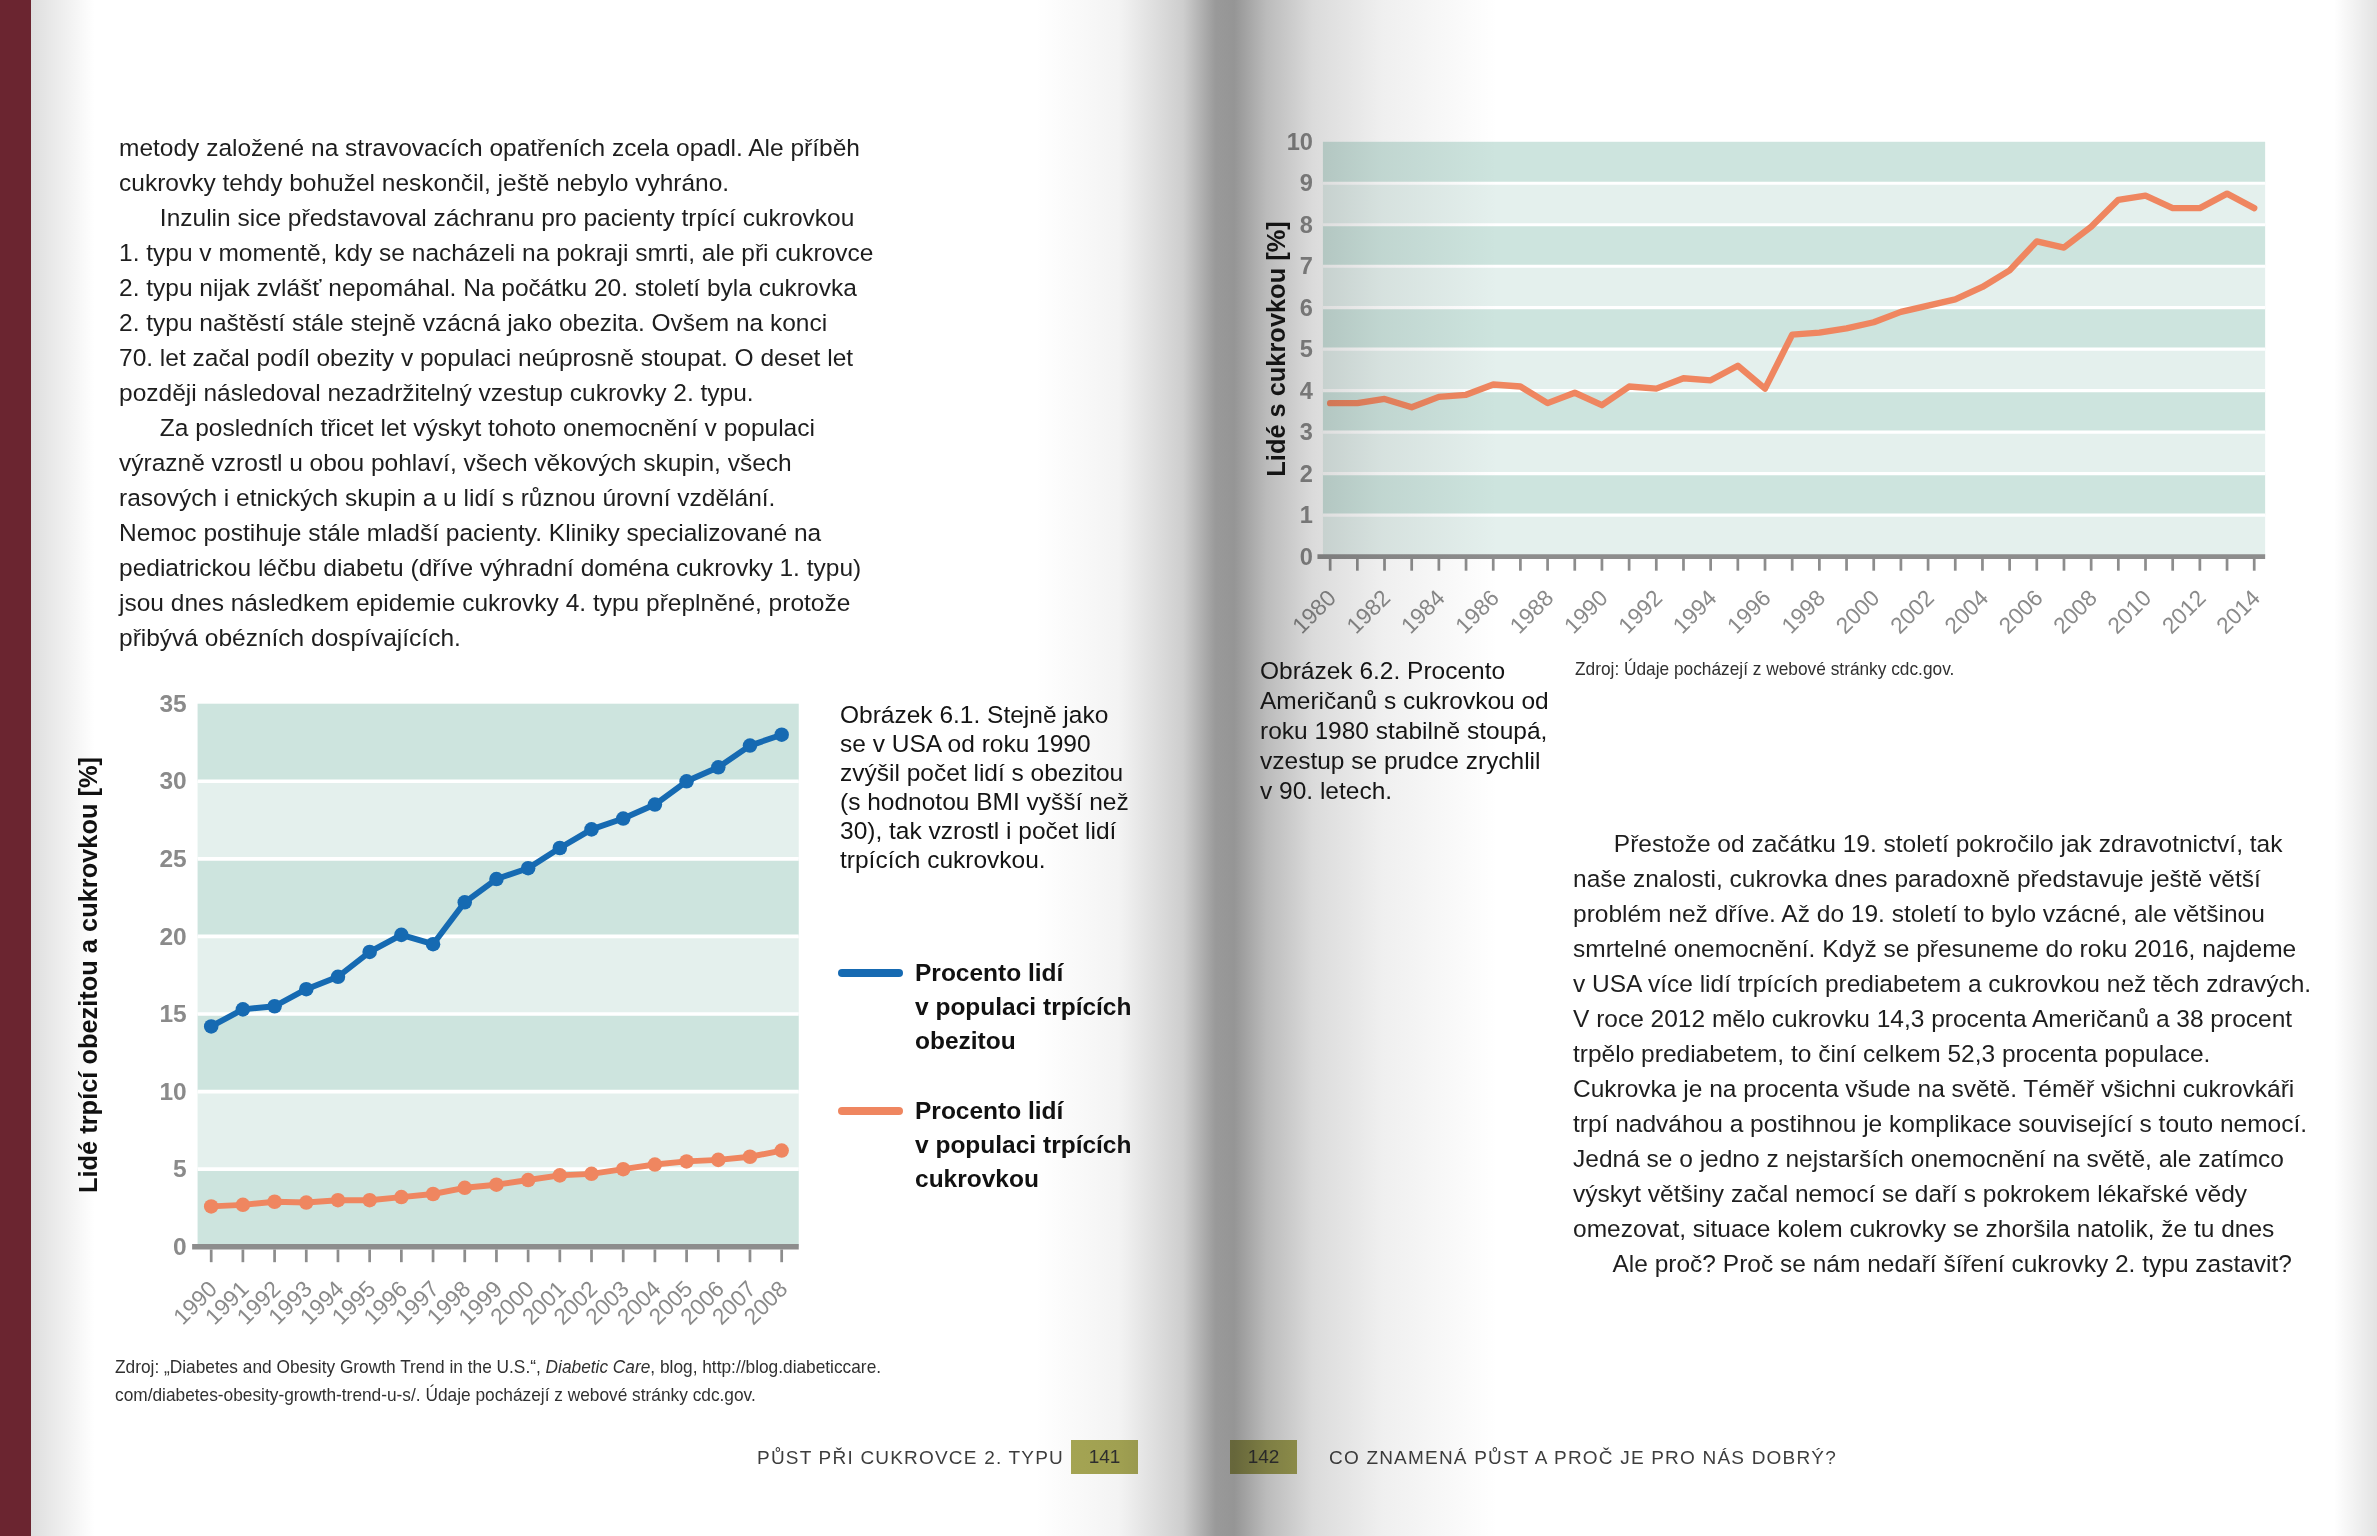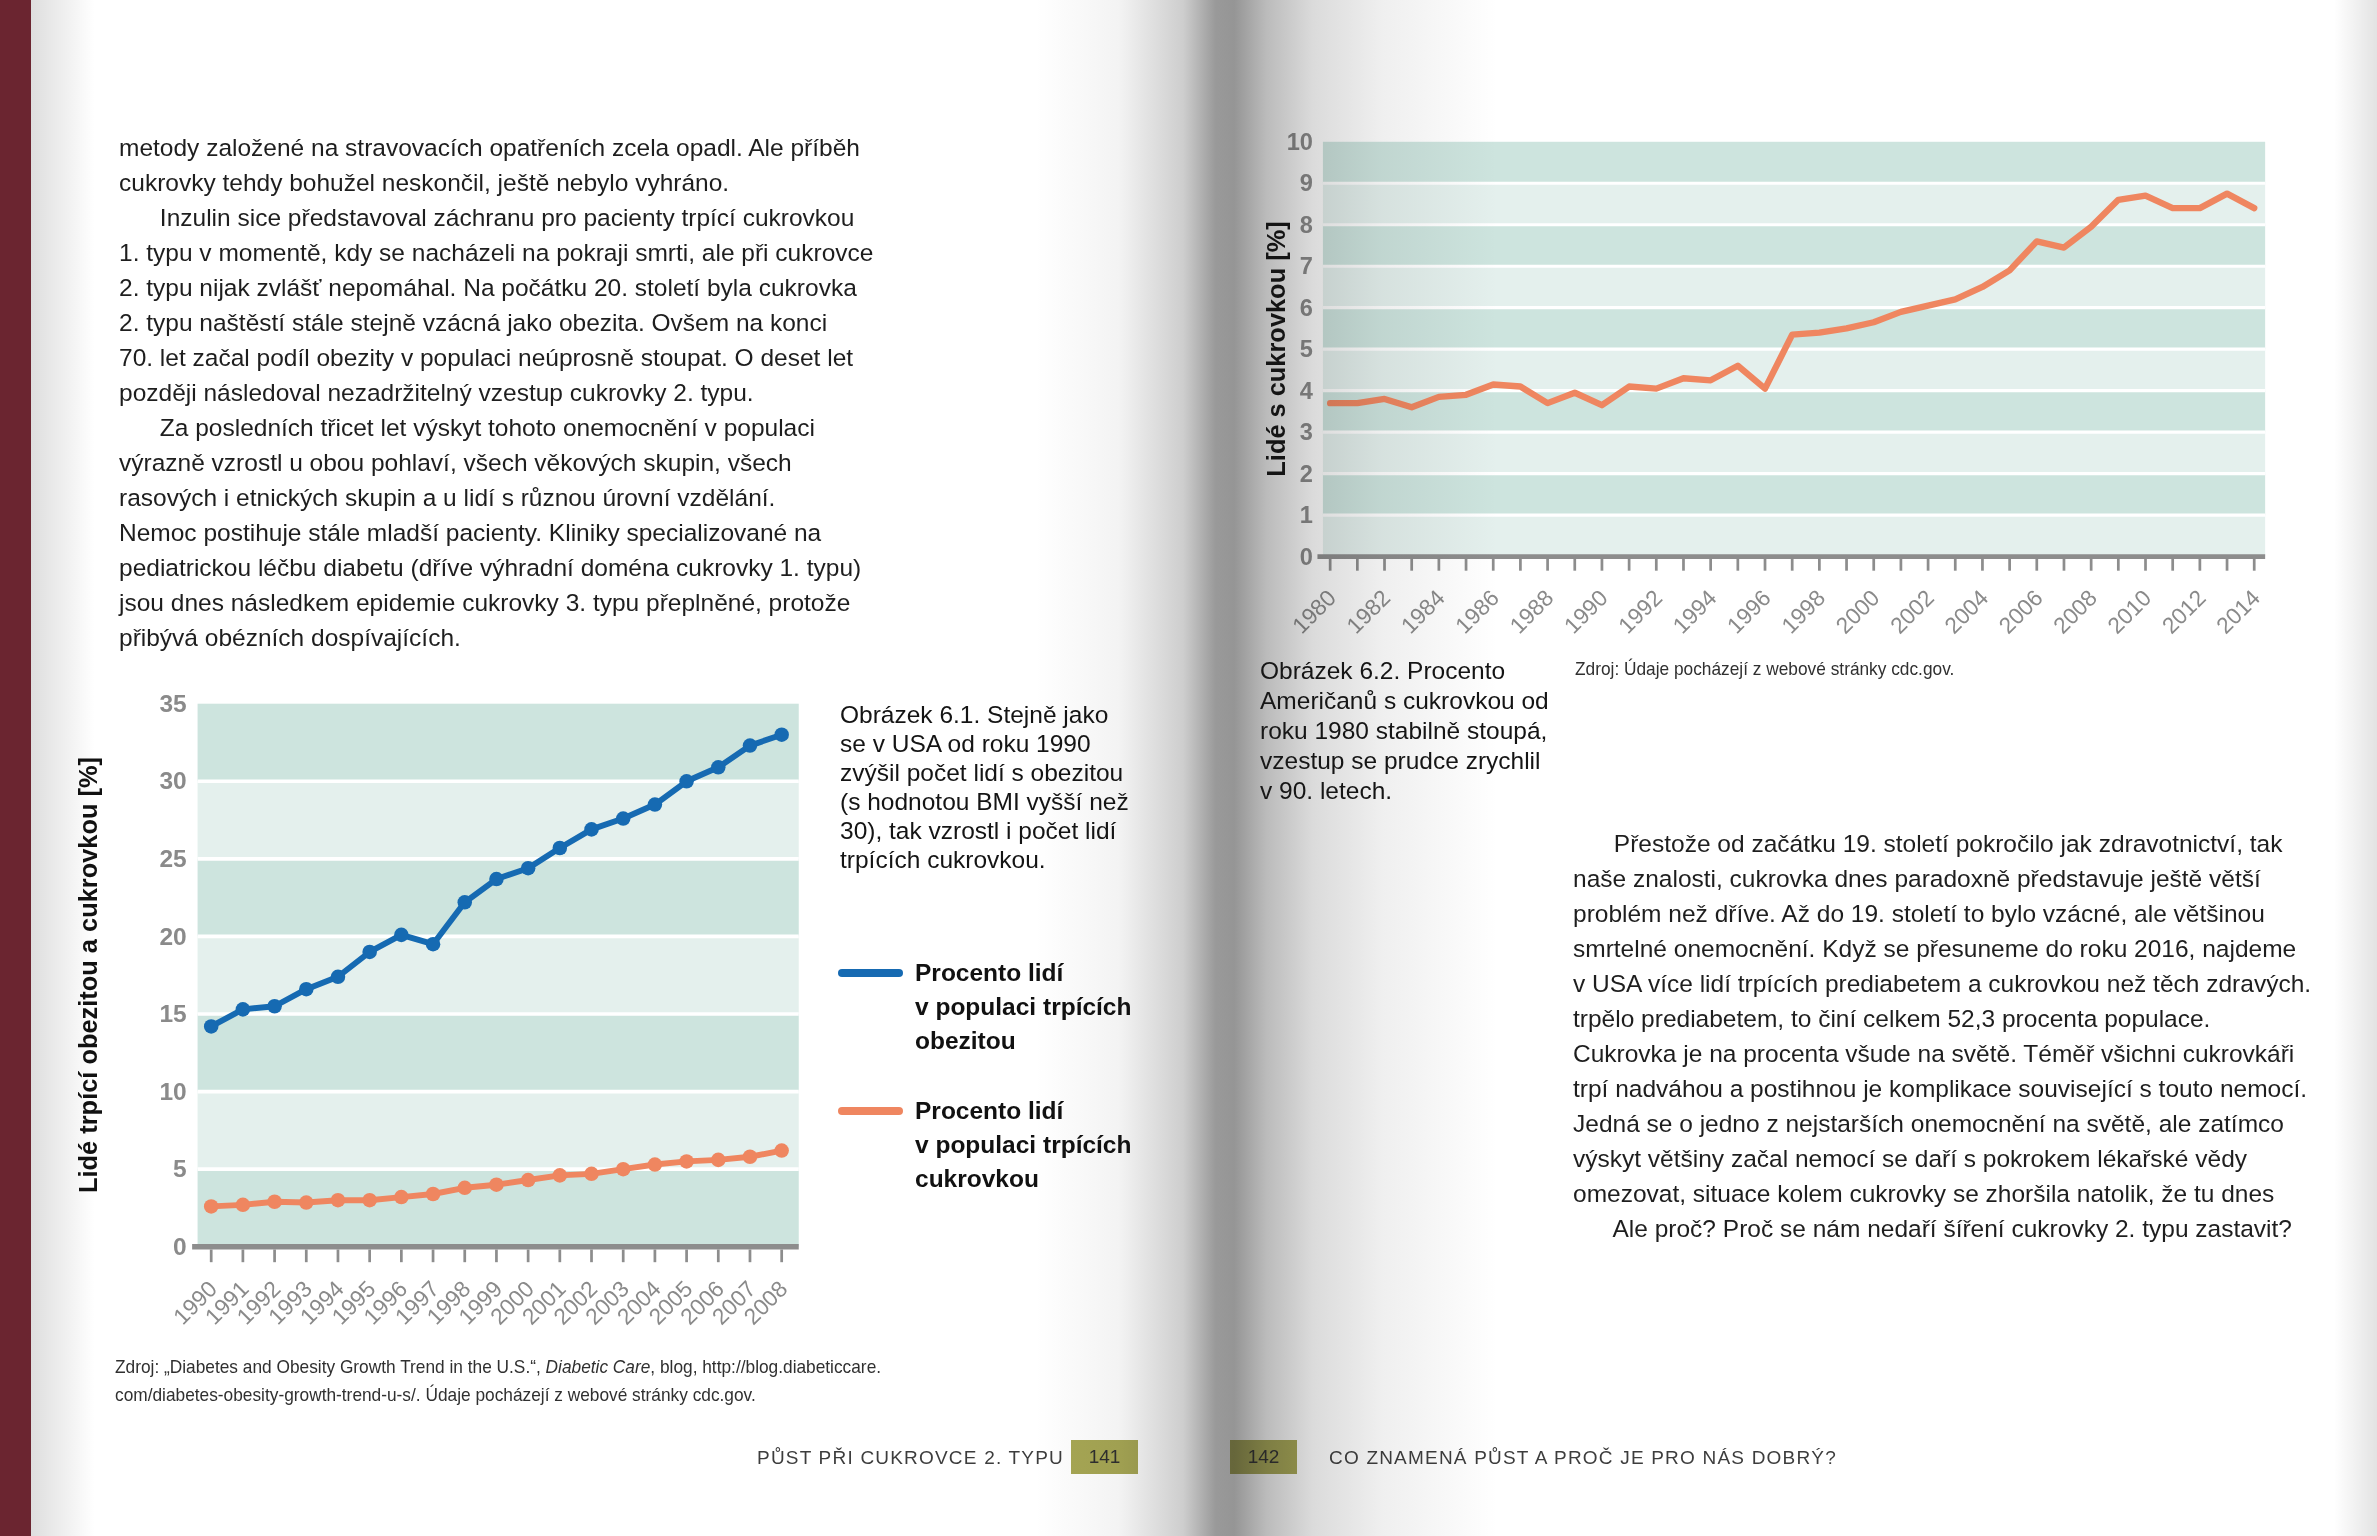--- a/index.html
+++ b/index.html
@@ -79,21 +79,21 @@
         <div class="line">1. typu v momentě, kdy se nacházeli na pokraji smrti, ale při cukrovce</div>
         <div class="line">2. typu nijak zvlášť nepomáhal. Na počátku 20. století byla cukrovka</div>
         <div class="line">2. typu naštěstí stále stejně vzácná jako obezita. Ovšem na konci</div>
         <div class="line">70. let začal podíl obezity v populaci neúprosně stoupat. O deset let</div>
         <div class="line">později následoval nezadržitelný vzestup cukrovky 2. typu.</div>
         <div class="line">      Za posledních třicet let výskyt tohoto onemocnění v populaci</div>
         <div class="line">výrazně vzrostl u obou pohlaví, všech věkových skupin, všech</div>
         <div class="line">rasových i etnických skupin a u lidí s různou úrovní vzdělání.</div>
         <div class="line">Nemoc postihuje stále mladší pacienty. Kliniky specializované na</div>
         <div class="line">pediatrickou léčbu diabetu (dříve výhradní doména cukrovky 1. typu)</div>
-        <div class="line">jsou dnes následkem epidemie cukrovky 3. typu přeplněné, protože</div>
+        <div class="line">jsou dnes následkem epidemie cukrovky 4. typu přeplněné, protože</div>
         <div class="line">přibývá obézních dospívajících.</div>
       </div>
 
     <div class="ytitle ytitle-left">Lidé trpící obezitou a cukrovkou [%]</div>
 
     <svg id="chart-left" viewBox="0 0 840 740">
         <rect x="158" y="25" width="662" height="85.42857142857144" fill="#cde4de"></rect>
         <rect x="158" y="110.42857142857144" width="662" height="85.42857142857139" fill="#e4f0ed"></rect>
         <rect x="158" y="195.85714285714283" width="662" height="85.42857142857144" fill="#cde4de"></rect>
         <rect x="158" y="281.2857142857143" width="662" height="85.42857142857144" fill="#e4f0ed"></rect>
@@ -331,20 +331,21 @@
       <div class="src-line">Zdroj: Údaje pocházejí z webové stránky cdc.gov.</div>
     </div>
 
     <div class="body-block body-right">
 
     <div class="line">      Přestože od začátku 19. století pokročilo jak zdravotnictví, tak</div>
         <div class="line">naše znalosti, cukrovka dnes paradoxně představuje ještě větší</div>
         <div class="line">problém než dříve. Až do 19. století to bylo vzácné, ale většinou</div>
         <div class="line">smrtelné onemocnění. Když se přesuneme do roku 2016, najdeme</div>
         <div class="line">v USA více lidí trpících prediabetem a cukrovkou než těch zdravých.</div>
+        <div class="line">V roce 2012 mělo cukrovku 14,3 procenta Američanů a 38 procent</div>
         <div class="line">trpělo prediabetem, to činí celkem 52,3 procenta populace.</div>
         <div class="line">Cukrovka je na procenta všude na světě. Téměř všichni cukrovkáři</div>
         <div class="line">trpí nadváhou a postihnou je komplikace související s touto nemocí.</div>
         <div class="line">Jedná se o jedno z nejstarších onemocnění na světě, ale zatímco</div>
         <div class="line">výskyt většiny začal nemocí se daří s pokrokem lékařské vědy</div>
         <div class="line">omezovat, situace kolem cukrovky se zhoršila natolik, že tu dnes</div>
         <div class="line">      Ale proč? Proč se nám nedaří šíření cukrovky 2. typu zastavit?</div>
       </div>
   </section>
 

